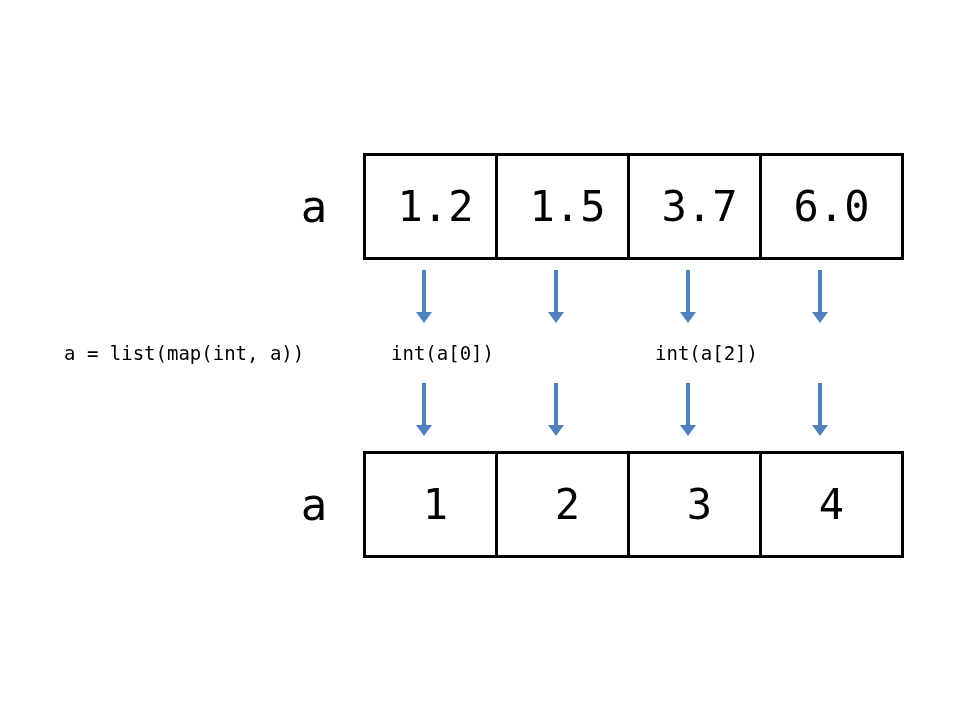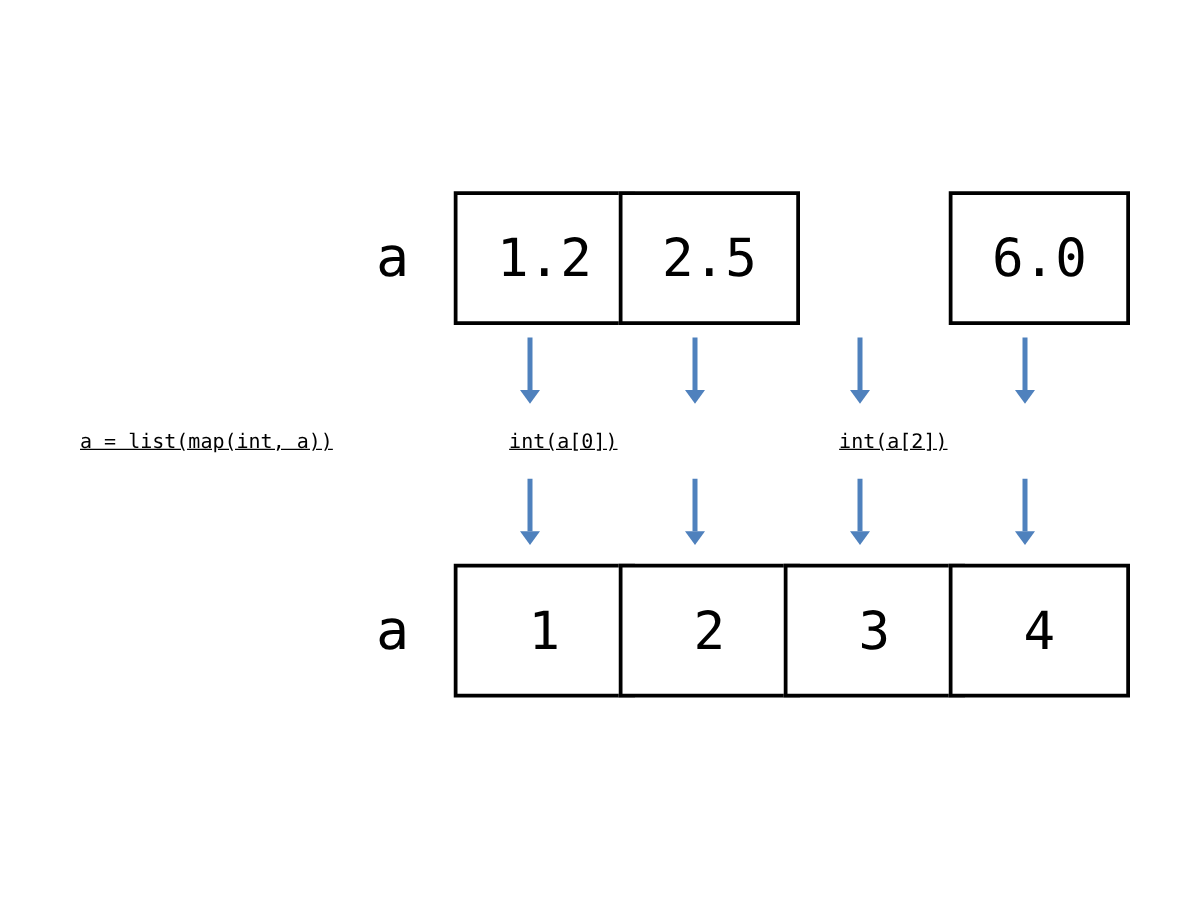--- a/index.html
+++ b/index.html
@@ -22,23 +22,22 @@
   }
   .array-label {
     position: absolute;
     width: 60px; height: 107px;
     display: flex; align-items: center; justify-content: center;
     font-size: 44px;
   }
   .mid-text {
     position: absolute;
     top: 341px; height: 24px; line-height: 24px;
-    font-size: 16px;
+    font-size: 19px;
     white-space: pre;
-    text-decoration: underline;
   }
   .op { width: 140px; text-align: right; }
 
   .arrow {
     position: absolute;
     width: 16px;
     display: flex; flex-direction: column; align-items: center;
   }
   .arrow .shaft { width: 4px; flex: 1; background: var(--arrow, #4F81BD); }
   .arrow .head {
@@ -48,21 +47,22 @@
     border-top: 11px solid var(--arrow, #4F81BD);
   }
 </style>
 </head>
 <body>
 
 <div class="canvas">
 
   <div class="array-label" style="left:284px; top:153px">a</div>
   <div class="cell" style="left:363px; top:153px">1.2</div>
-  <div class="cell" style="left:495px; top:153px">2.5</div>
+  <div class="cell" style="left:495px; top:153px">1.5</div>
+  <div class="cell" style="left:627px; top:153px">3.7</div>
   <div class="cell" style="left:759px; top:153px">6.0</div>
 
   <div class="arrow" style="left:416px; top:270px; height:53px">
       <div class="shaft"></div>
       <div class="head"></div>
     </div>
   <div class="arrow" style="left:548px; top:270px; height:53px">
       <div class="shaft"></div>
       <div class="head"></div>
     </div>

